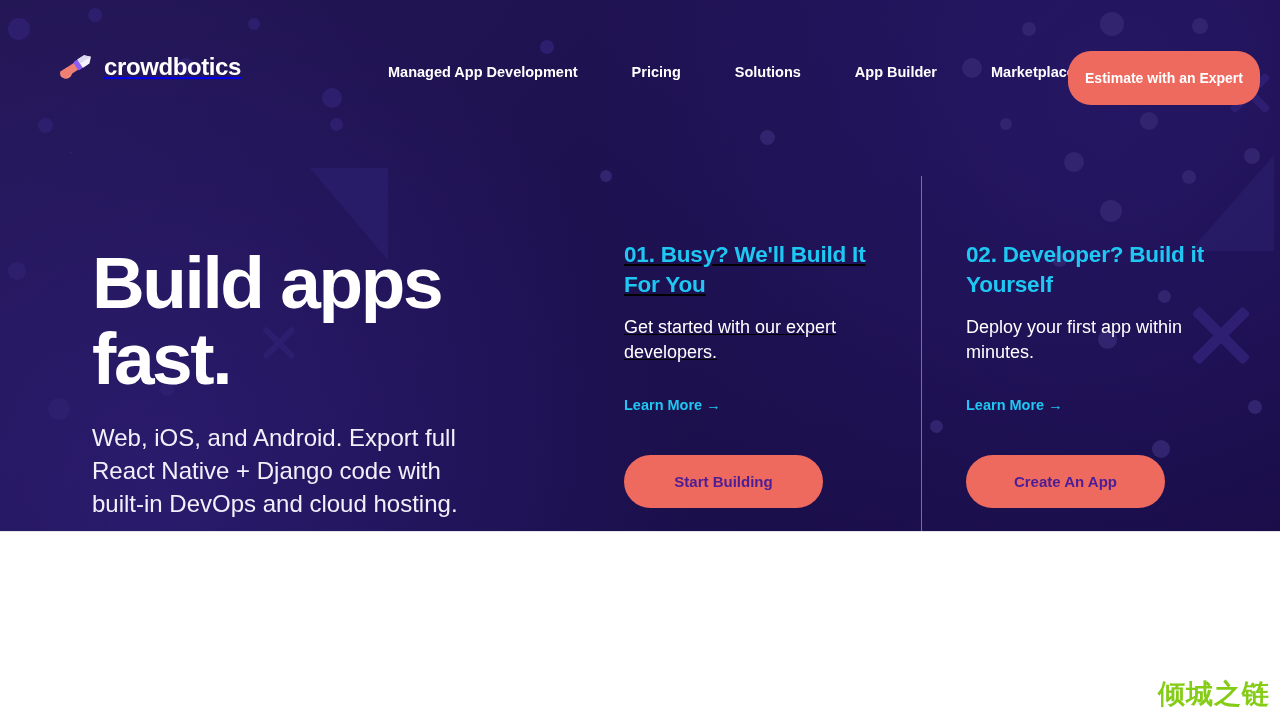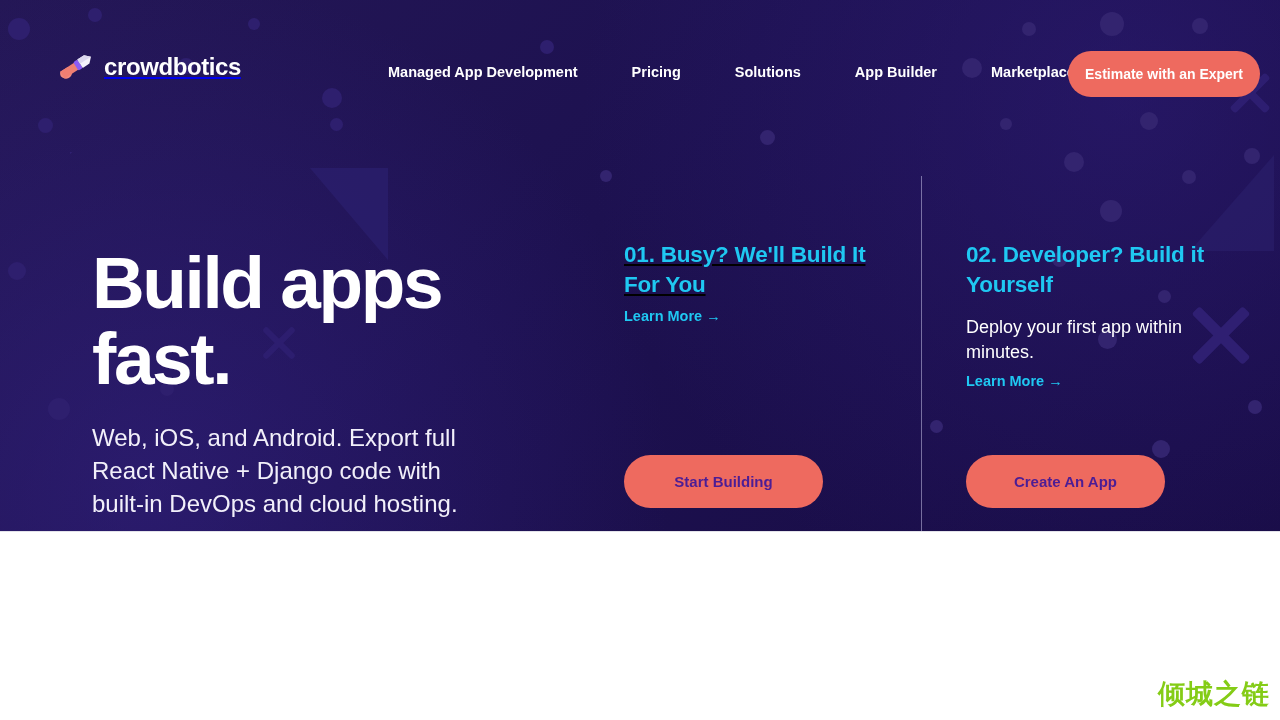--- a/index.html
+++ b/index.html
@@ -48,21 +48,21 @@
     display:flex; align-items:center; gap:0;text-align:center;
   }
   #nav a {
     color:#ffffff; font-size:14.5px; font-weight:bold;
     text-decoration:none; white-space:nowrap; padding:0 27px;
   }
   #nav a:first-child { padding-left:0; }
   #nav a:last-child { padding-right:0; }
   #cta-expert {
     position:absolute; left:1068px; top:51px;
-    width:192px; height:46px; border-radius:23px;
+    width:192px; height:54px; border-radius:23px;
     background:#ee6a5f; border:none; cursor:pointer;
     color:#ffffff; font-size:14px; font-weight:bold;
     font-family:"Liberation Sans", sans-serif;
     display:flex; align-items:center; justify-content:center;
   }
 
   
   #hero-left { position:absolute; left:92px; top:245px; width:470px; z-index:10; }
   #hero-title {
     color:#ffffff; font-size:73px; line-height:76px;
@@ -82,21 +82,21 @@
   #feature-0 { left:624px;text-decoration:underline; }
   #feature-1 { left:966px; }
   .feature h3 {
     color:#1fc8f2; font-size:22.5px; line-height:30px;
     font-weight:bold; letter-spacing:-.2px;
   }
   .feature p {
     margin-top:15px; color:#ffffff; font-size:18px; line-height:25px;
   }
   .feature .learn {
-    display:inline-block; margin-top:8px;
+    display:inline-block; margin-top:32px;
     color:#1fc8f2; font-size:14.5px; font-weight:bold;
     text-decoration:none;
   }
   .bigbtn {
     position:absolute; top:455px; width:199px; height:53px;
     border-radius:27px; background:#ee6a5f; border:none; cursor:pointer;
     color:#4c1d95; font-size:15px; font-weight:bold;
     font-family:"Liberation Sans", sans-serif;
     display:flex; align-items:center; justify-content:center; z-index:10;
   }
@@ -174,20 +174,21 @@
   <div id="hero-left">
     <h1 id="hero-title">Build apps
 fast.</h1>
     <p id="hero-sub">Web, iOS, and Android. Export full
 React Native + Django code with
 built-in DevOps and cloud hosting.</p>
   </div>
 
   <div class="feature" id="feature-0">
     <h3>01. Busy? We'll Build It For You</h3>
+    <p>Get started with our expert developers.</p>
     <a class="learn" href="#">Learn More →</a>
   </div>
   <button class="bigbtn" id="btn-start">Start Building</button>
 
   <div class="feature" id="feature-1">
     <h3>02. Developer? Build it Yourself</h3>
     <p>Deploy your first app within minutes.</p>
     <a class="learn" href="#">Learn More →</a>
   </div>
   <button class="bigbtn" id="btn-create">Create An App</button>

